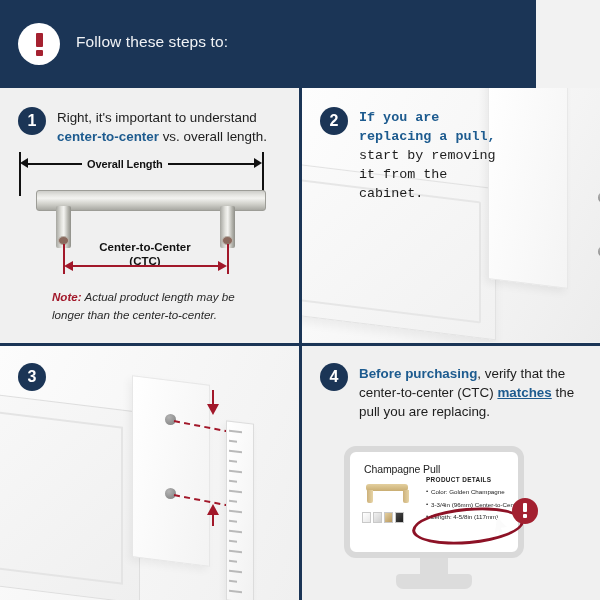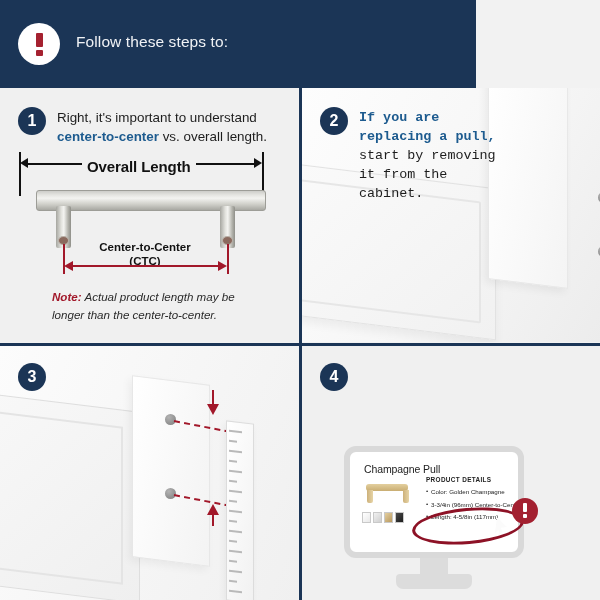--- a/index.html
+++ b/index.html
@@ -5,21 +5,21 @@
   html,body{margin:0;padding:0;}
   body{
     width:600px;height:600px;overflow:hidden;
     font-family:"Liberation Sans","DejaVu Sans",sans-serif;
     background:#ffffff;
   }
   .infographic{position:relative;width:600px;height:600px;background:#f2f2f2;}
 
   
   .header{
-    position:absolute;left:0;top:0;width:476px;height:88px;
+    position:absolute;left:0;top:0;width:536px;height:88px;
     background:#1b3556;display:flex;align-items:center;
   }
   .header-icon{
     width:42px;height:42px;border-radius:50%;background:#ffffff;
     margin-left:18px;margin-right:16px;flex:0 0 auto;
     display:flex;align-items:center;justify-content:center;
   }
   .bang{position:relative;width:7px;height:22px;}
   .bang .stem{position:absolute;left:0;top:0;width:7px;height:14px;background:#a52130;border-radius:1px;}
   .bang .dot{position:absolute;left:0;top:17px;width:7px;height:6px;background:#a52130;border-radius:1px;}
@@ -49,21 +49,21 @@
   }
   .step-text{font-size:13.4px;line-height:1.42;color:#1d1d1d;max-width:214px;}
   .step-text .accent{color:#1d5b8f;font-weight:700;}
   .step-text .accent-u{color:#1d5b8f;font-weight:700;text-decoration:underline;}
   .step-text .ital{font-style:italic;}
 
   
   .p1-art{position:absolute;left:18px;top:78px;width:262px;height:118px;}
   .dim-line{position:absolute;background:#111;}
   .ol-label{
-    position:absolute;left:64px;top:-8px;font-size:15px;font-weight:700;color:#111;
+    position:absolute;left:64px;top:-8px;font-size:11px;font-weight:700;color:#111;
     background:#f0f0f0;padding:0 5px;letter-spacing:-.1px;
   }
   .bar{
     position:absolute;left:18px;top:24px;width:228px;height:19px;border-radius:3px;
     background:linear-gradient(180deg,#cdcdc9 0%,#e6e6e2 22%,#f3f3f0 38%,#cfcfc9 70%,#a8a8a2 100%);
     border:1px solid #9d9d97;
   }
   .post{
     position:absolute;width:15px;height:42px;
     background:linear-gradient(90deg,#a6a6a0 0%,#e2e2dd 35%,#f4f4f1 52%,#b5b5ae 80%,#8f8f89 100%);
@@ -287,20 +287,21 @@
         </div>
       </div>
       <div class="step-head" style="left:18px;top:18px;">
         <div class="step-circle">3</div>
       </div>
     </div>
 
     <div class="panel p4">
       <div class="step-head" style="left:18px;top:18px;">
         <div class="step-circle">4</div>
+        <div class="step-text" style="max-width:222px;"><span class="accent">Before purchasing</span><span>, verify that the center-to-center (CTC) </span><span class="accent-u">matches</span><span> the pull you are replacing.</span></div>
       </div>
 
       <div class="monitor">
         <div class="stand-neck"></div>
         <div class="stand-base"></div>
         <div class="screen">
           <div class="prod-title">Champagne Pull</div>
 
           <div class="prod-img">
             <div class="gold-bar"></div>

